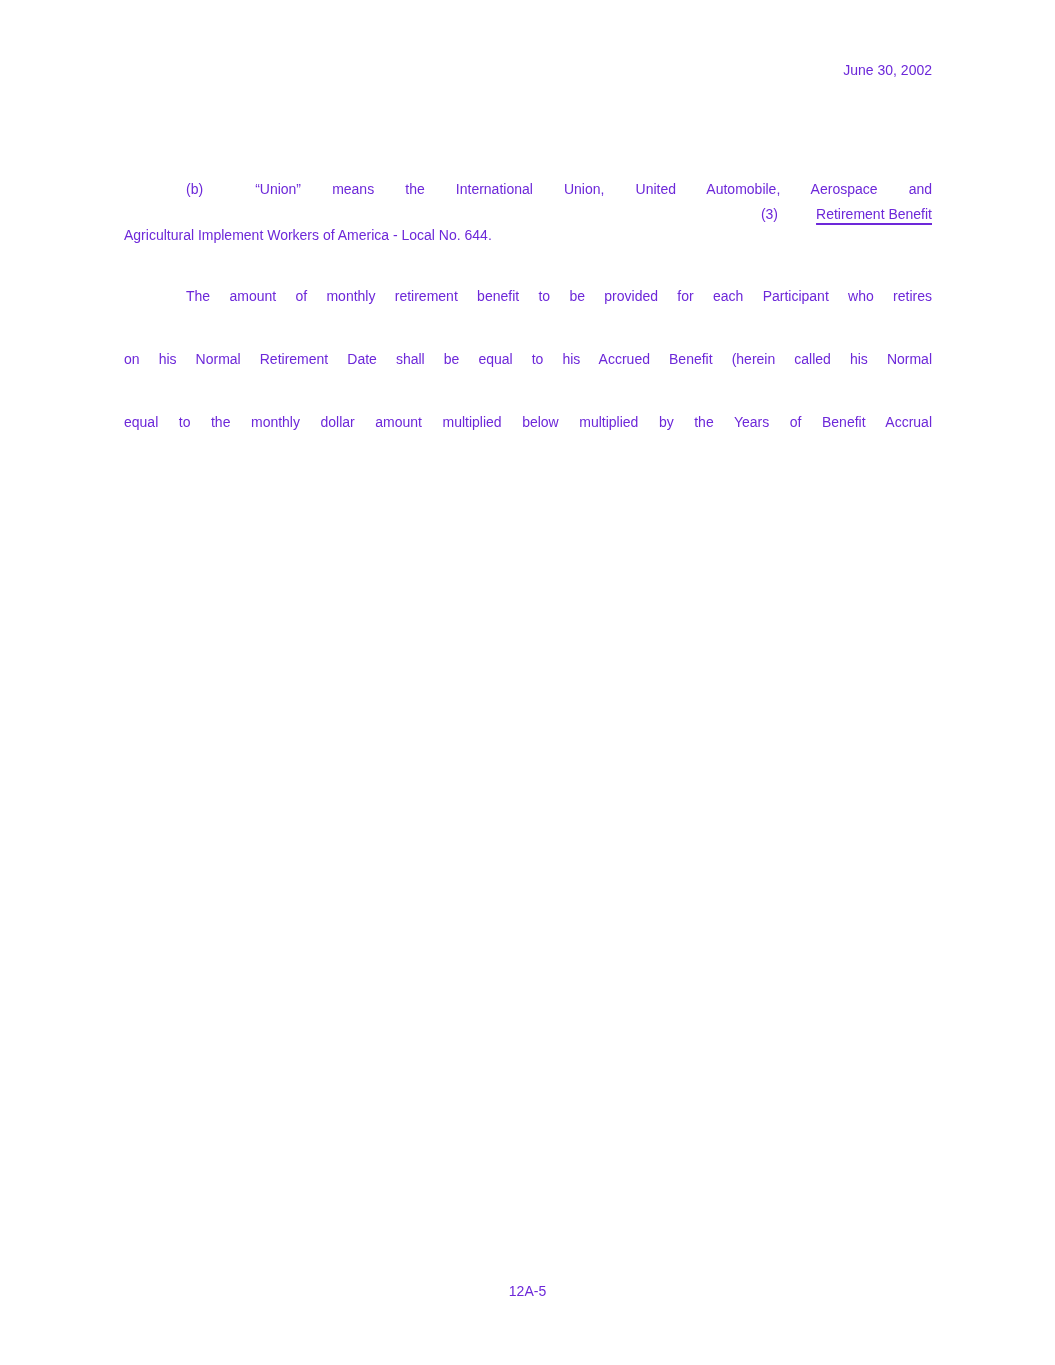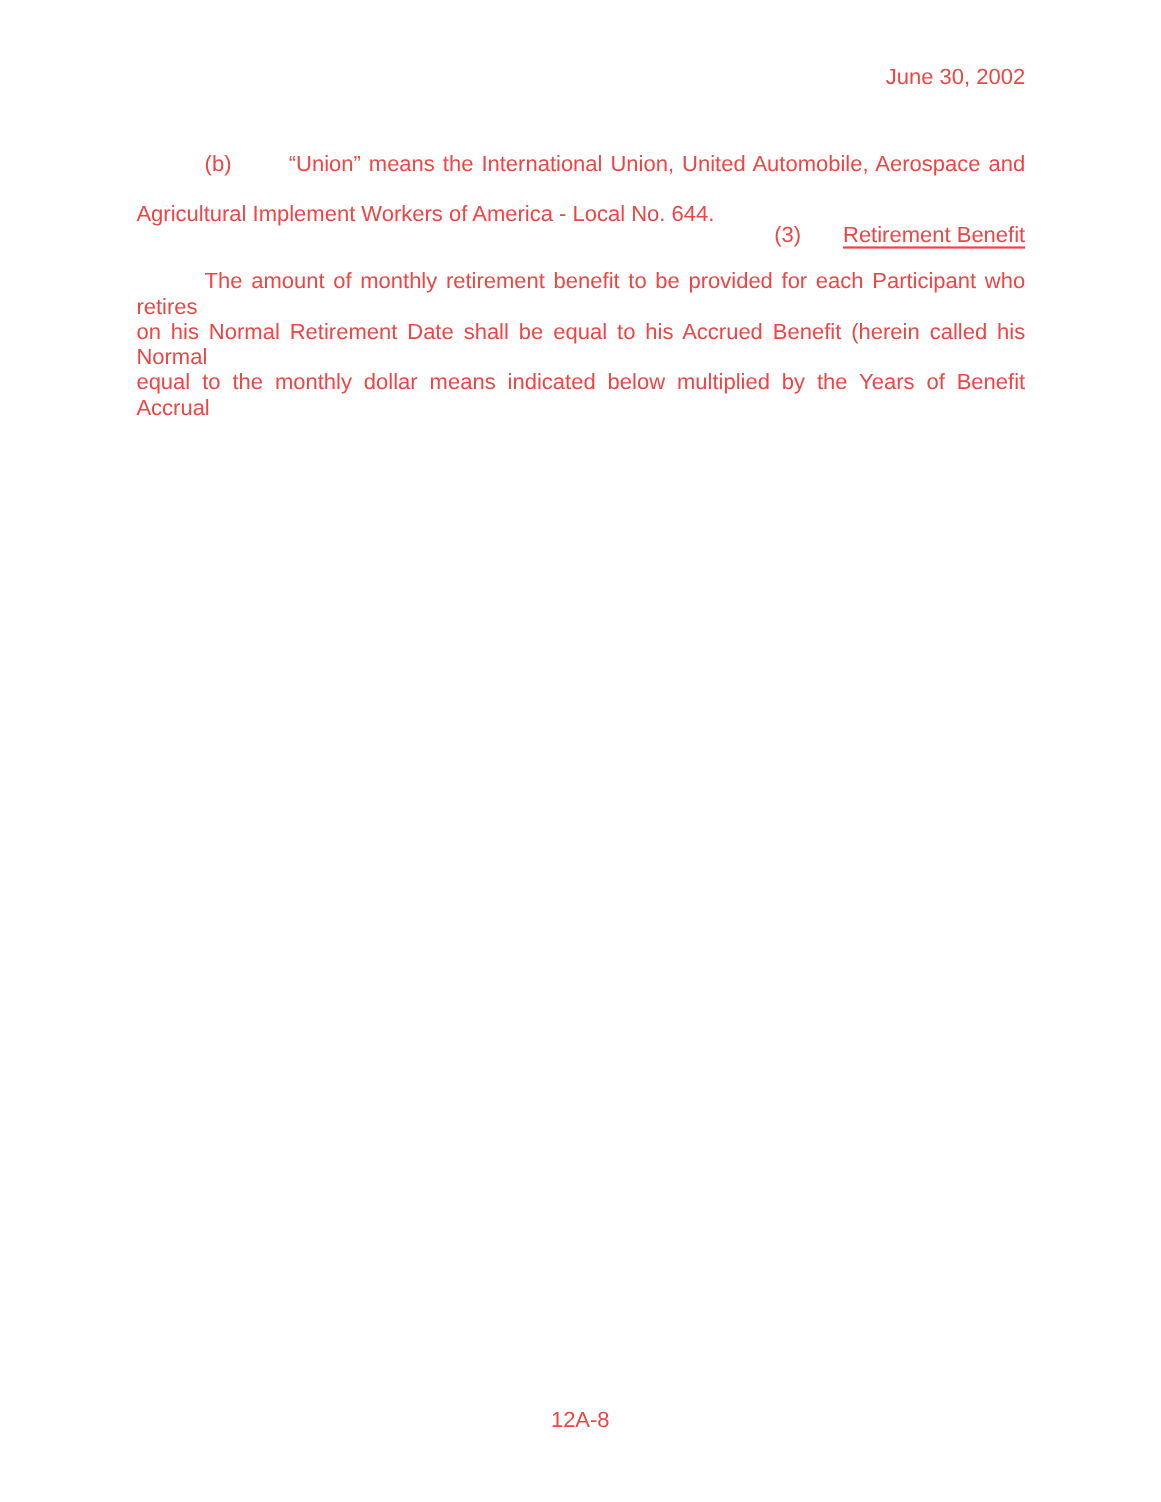--- a/index.html
+++ b/index.html
@@ -5,23 +5,23 @@
   html, body {
     margin: 0;
     padding: 0;
     background: #ffffff;
   }
   .page {
     position: relative;
     width: 1055px;
     height: 1365px;
     background: #ffffff;
-    color: #ef4444;
+    color: #6d28d9;
     font-family: "Liberation Sans", "DejaVu Sans", sans-serif;
-    font-size: 20px;
+    font-size: 14px;
     line-height: 23px;
     overflow: hidden;
   }
   .block {
     position: absolute;
     left: 124px;
     width: 808px;
   }
   .date-block {
     top: 59px;
@@ -41,20 +41,21 @@
     position: absolute;
     top: 1280px;
     left: 0;
     width: 1055px;
     text-align: center;
   }
   .jline {
     text-align: justify;
     text-align-last: justify;
     text-justify: inter-word;
+    margin-top: 40px;
   }
   .lline {
     text-align: left;
     margin-top: 23px;
   }
   .indent {
     text-indent: 62px;
   }
   .tab-b {
     display: inline-block;
@@ -93,21 +94,21 @@
   </div>
 
   <div class="block para-benefit">
     <div class="jline indent">
       <span>The amount of monthly retirement benefit to be provided for each Participant who retires</span>
     </div>
     <div class="jline">
       <span>on his Normal Retirement Date shall be equal to his Accrued Benefit (herein called his Normal</span>
     </div>
     <div class="jline">
-      <span>equal to the monthly dollar means indicated below multiplied by the Years of Benefit Accrual</span>
+      <span>equal to the monthly dollar amount multiplied below multiplied by the Years of Benefit Accrual</span>
     </div>
   </div>
 
   <div class="footer-block">
-    <span>12A-8</span>
+    <span>12A-5</span>
   </div>
 
 </div>
 
 </body></html>

